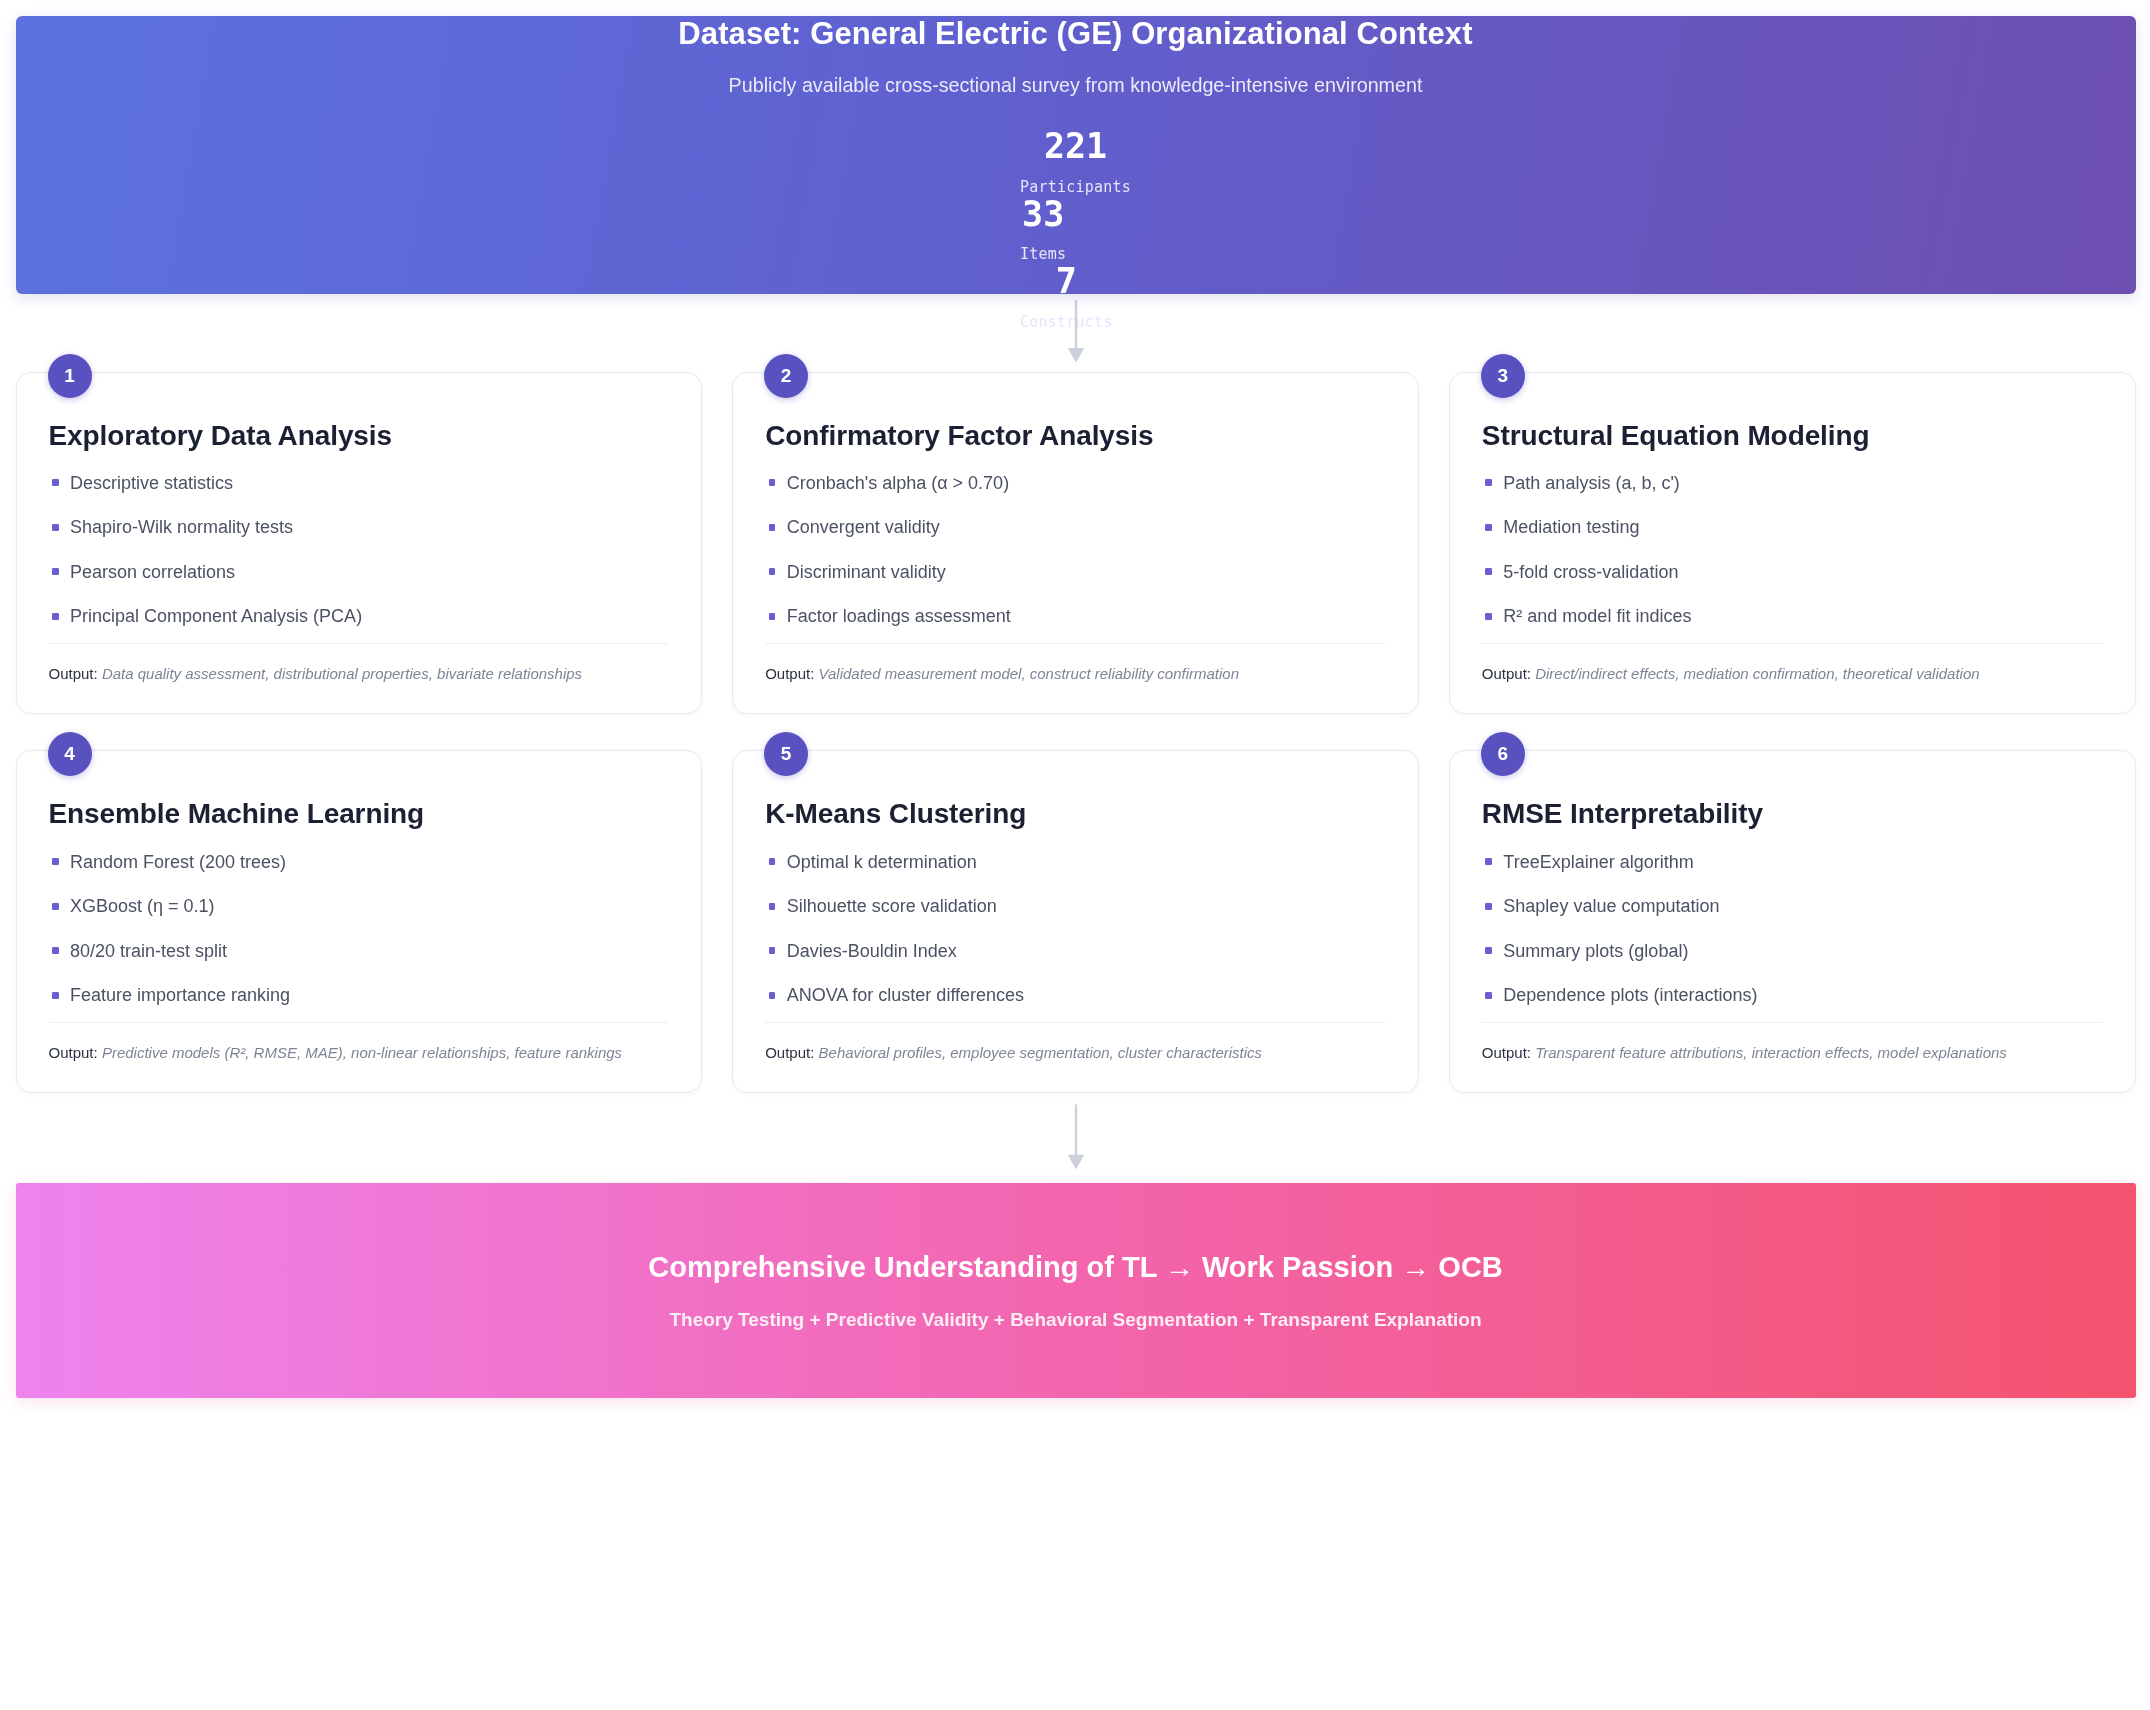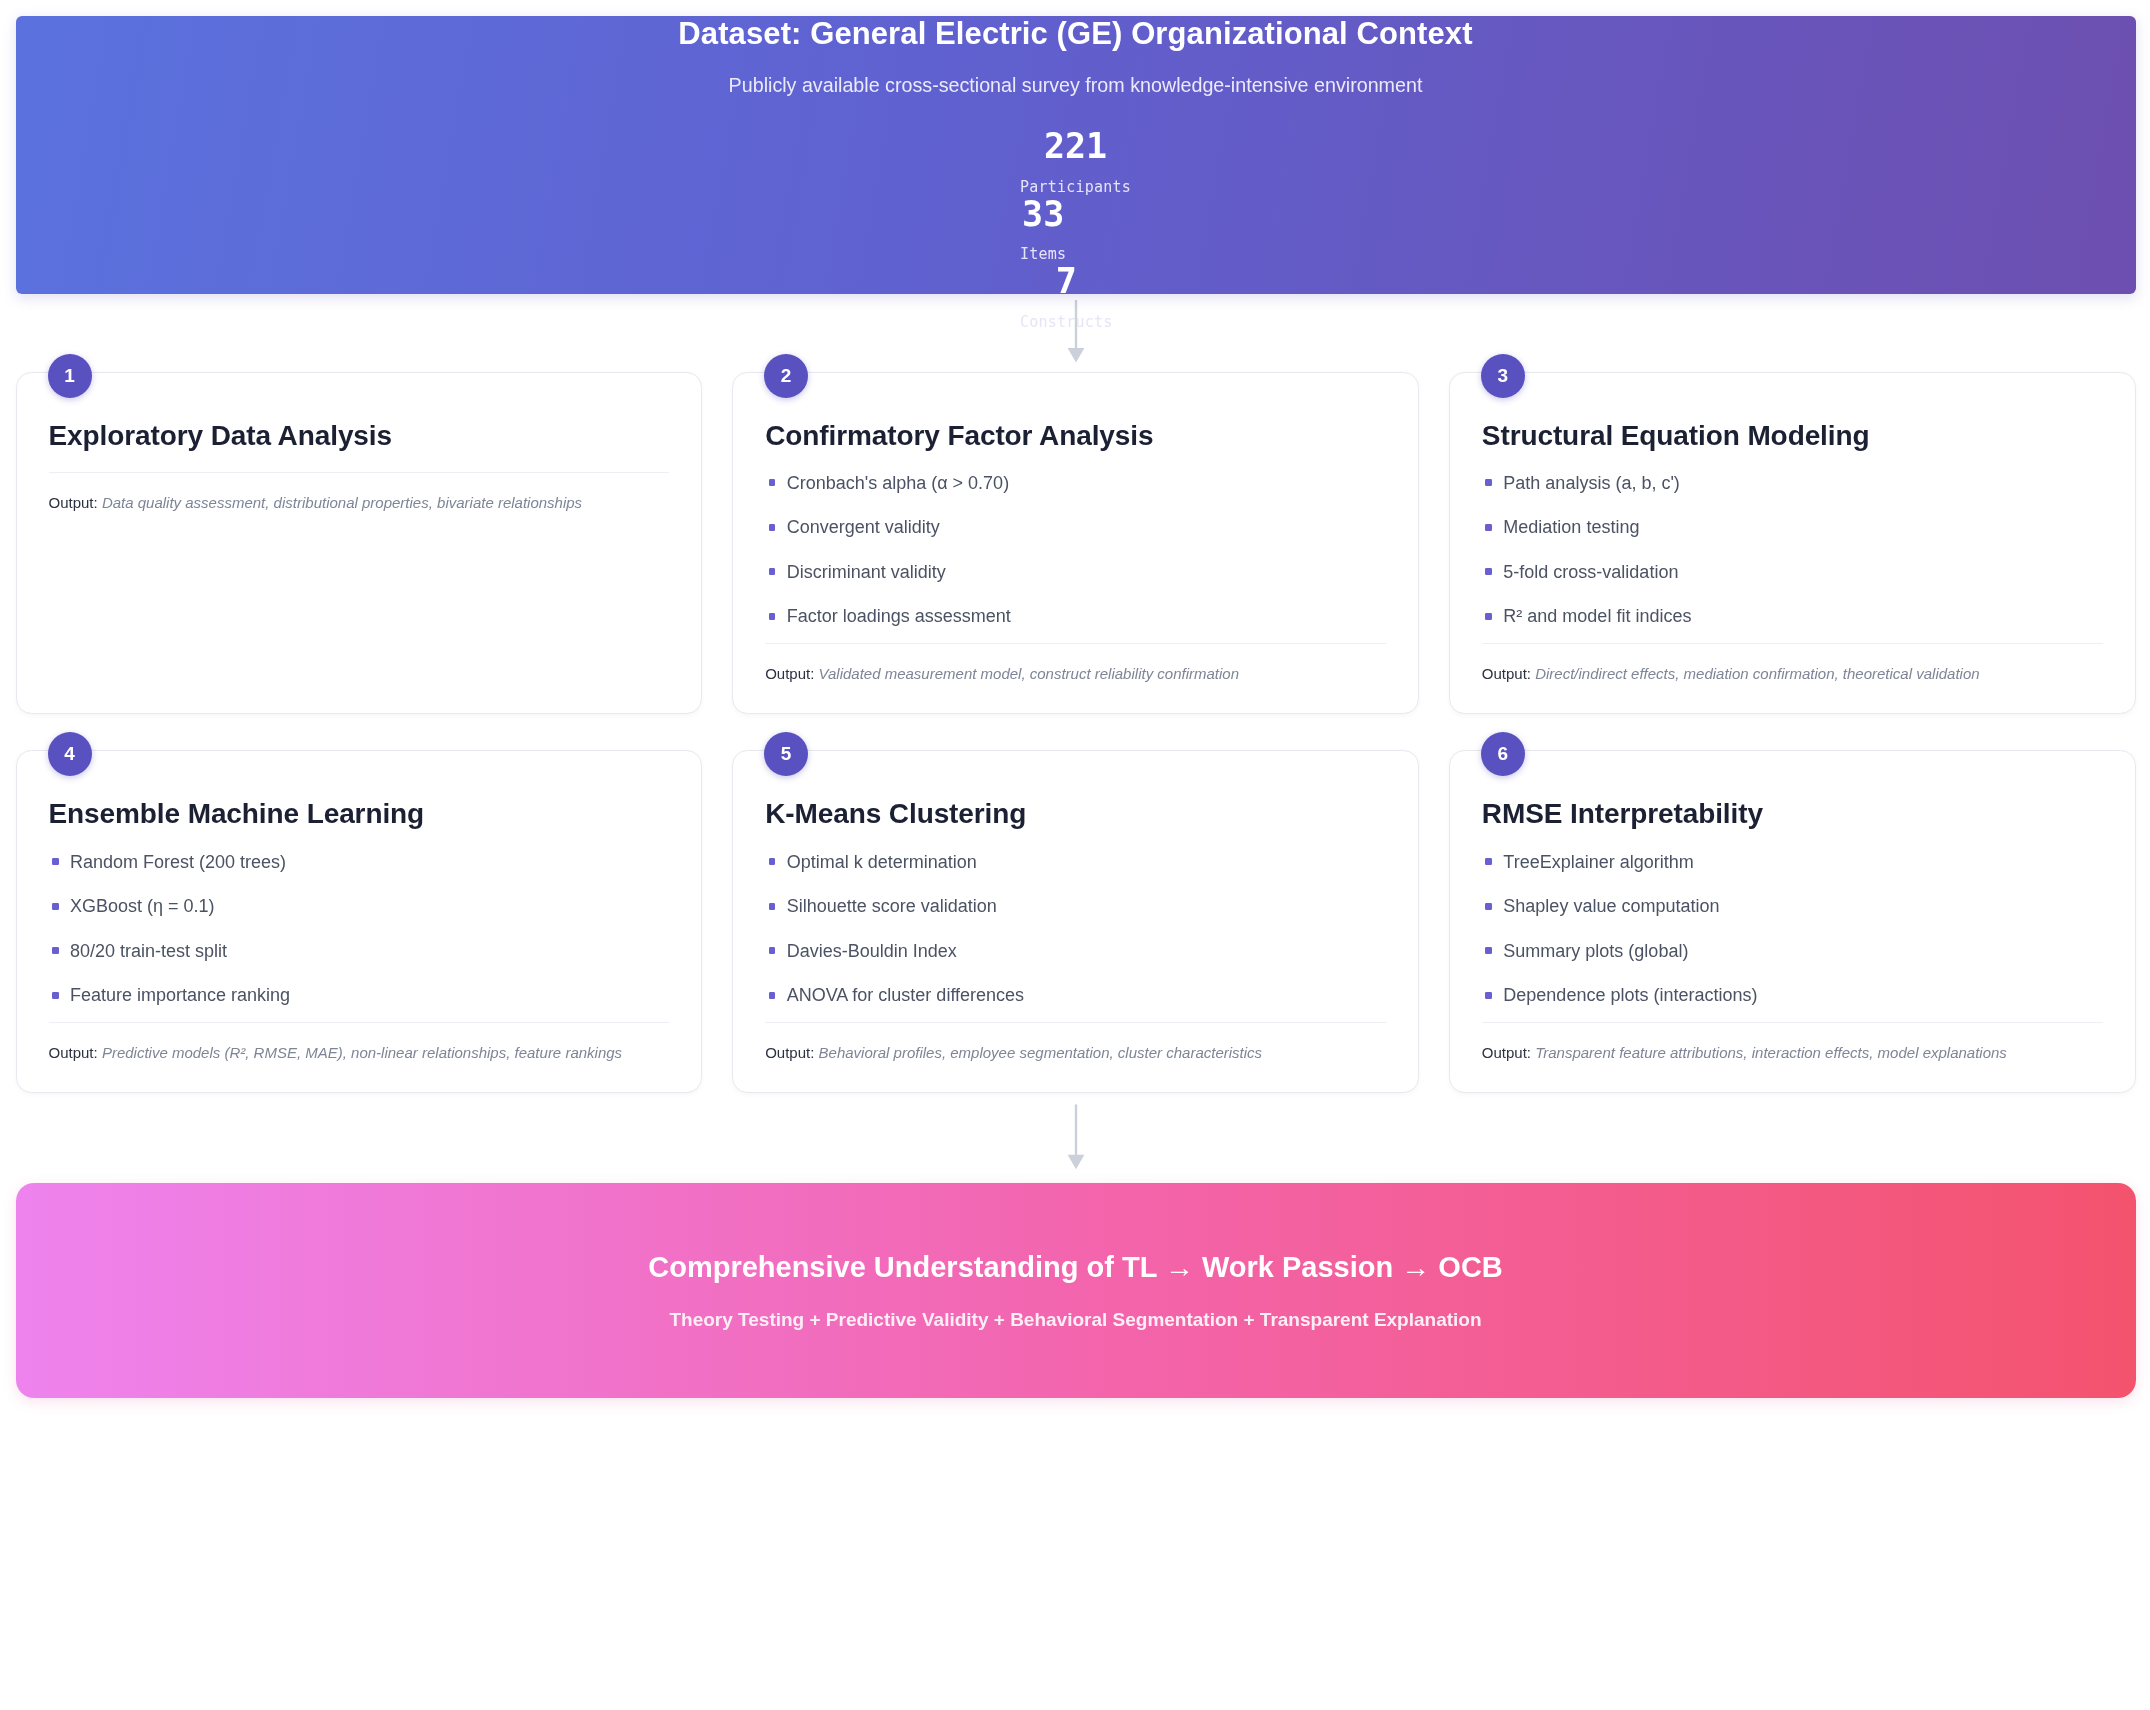--- a/index.html
+++ b/index.html
@@ -171,21 +171,21 @@
     font-style: normal;
     color: #2c3242;
   }
   .phase-output .out-text {
     font-style: italic;
   }
 
   
   .outcome-banner {
     height: 215px;
-    border-radius: 18px;
+    border-radius: 3px;
     background: linear-gradient(90deg, #ee83ee 0%, #f364ab 52%, #f4536e 100%);
     display: flex;
     flex-direction: column;
     align-items: center;
     justify-content: center;
     box-shadow: 0 3.6px 13px rgba(230, 100, 160, 0.18);
   }
   .outcome-title {
     color: #ffffff;
     font-size: 29px;
@@ -230,20 +230,26 @@
       <line x1="20" y1="0" x2="20" y2="84" stroke="#ccd0da" stroke-width="4"></line>
       <polygon points="20,104 6,80 34,80" fill="#ccd0da"></polygon>
     </svg>
   </div>
 
   <div class="phase-grid">
 
     <div class="phase-card">
       <div class="phase-badge">1</div>
       <div class="phase-title">Exploratory Data Analysis</div>
+      <ul class="phase-list">
+        <li><span class="bullet-icon"></span><span>Descriptive statistics</span></li>
+        <li><span class="bullet-icon"></span><span>Shapiro-Wilk normality tests</span></li>
+        <li><span class="bullet-icon"></span><span>Pearson correlations</span></li>
+        <li><span class="bullet-icon"></span><span>Principal Component Analysis (PCA)</span></li>
+      </ul>
       <div class="phase-output">
         <span class="out-label">Output:</span>
         <span class="out-text">Data quality assessment, distributional properties, bivariate relationships</span>
       </div>
     </div>
 
     <div class="phase-card">
       <div class="phase-badge">2</div>
       <div class="phase-title">Confirmatory Factor Analysis</div>
       <ul class="phase-list">

